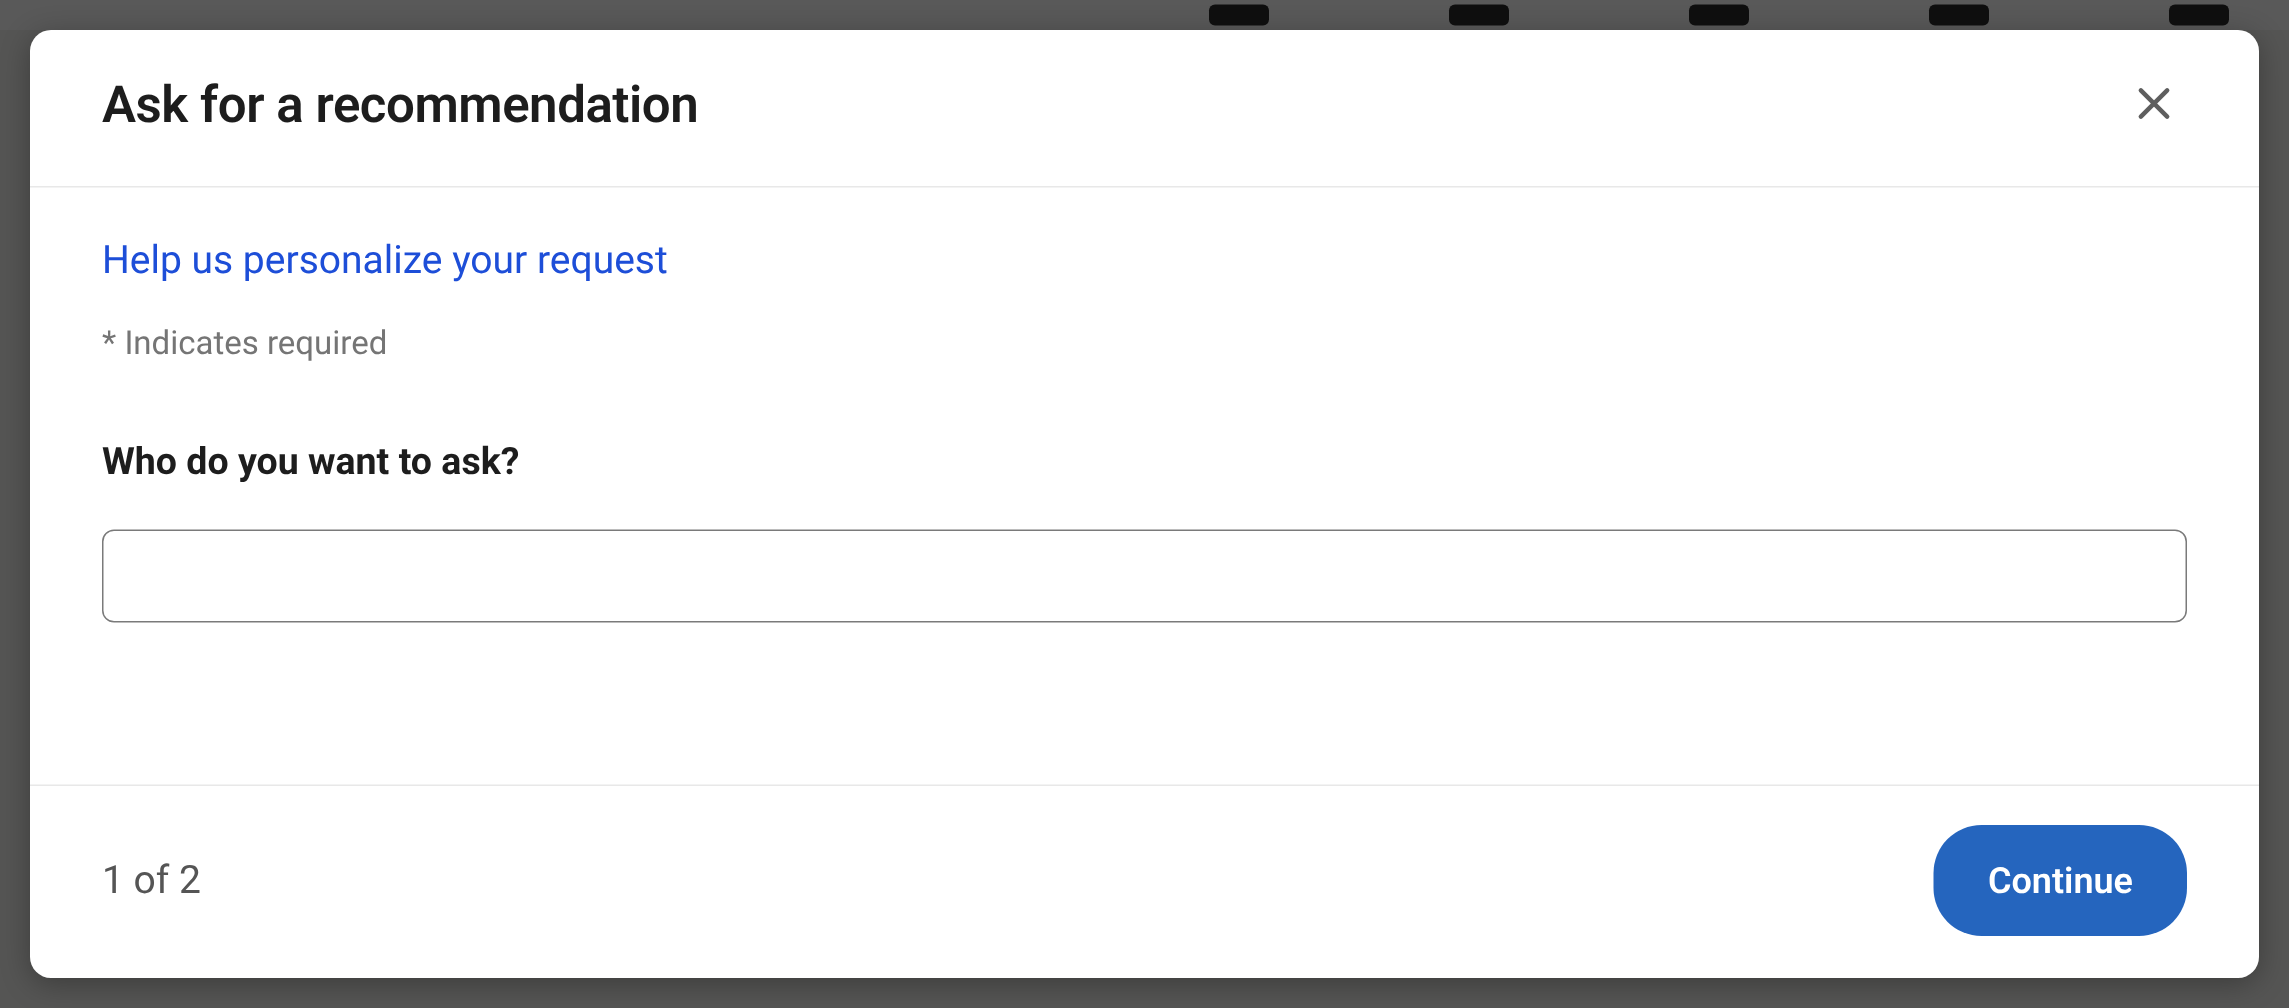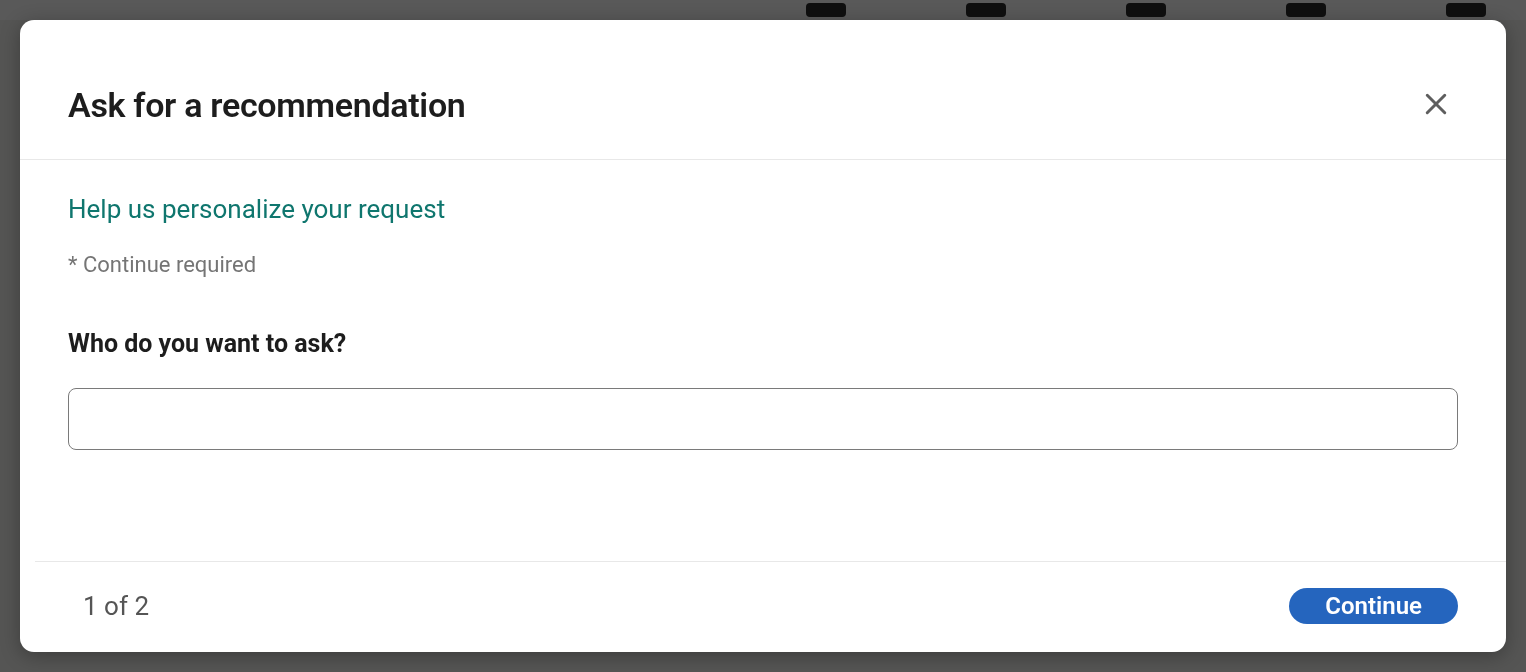--- a/index.html
+++ b/index.html
@@ -51,21 +51,20 @@
       flex-direction: column;
       box-shadow: 0 4px 20px rgba(0,0,0,0.3);
       overflow: hidden;
     }
     .modal-header {
       display: flex;
       align-items: center;
       justify-content: space-between;
       padding: 28px 48px 32px 48px;
       border-bottom: 1px solid #e8e8e8;
-      margin-top: 35px;
     }
     .modal-title {
       font-size: 34px;
       font-weight: 600;
       color: #1d1d1d;
       letter-spacing: -0.3px;
     }
     .close-btn {
       width: 44px;
       height: 44px;
@@ -82,21 +81,21 @@
       width: 30px;
       height: 30px;
     }
     .modal-body {
       flex: 1;
       padding: 34px 48px 20px 48px;
     }
     .subtitle {
       font-size: 26px;
       font-weight: 400;
-      color: #0f766e;
+      color: #1d4ed8;
       margin-bottom: 28px;
     }
     .required-note {
       font-size: 22px;
       color: #757575;
       margin-bottom: 52px;
     }
     .question {
       font-size: 25px;
       font-weight: 700;
@@ -118,34 +117,33 @@
       font-size: 20px;
       font-family: inherit;
       background: #fff;
     }
     .modal-footer {
       border-top: 1px solid #e8e8e8;
       padding: 26px 48px 28px 48px;
       display: flex;
       align-items: center;
       justify-content: space-between;
-      margin-left: 15px;
     }
     .step-indicator {
       font-size: 26px;
       color: #555;
     }
     .continue-btn {
       background: #2565be;
       color: #fff;
       border: none;
       border-radius: 32px;
       font-size: 24px;
       font-weight: 600;
-      padding: 4px 36px;
+      padding: 23px 36px;
       cursor: pointer;
       font-family: inherit;
     }
   </style>
 </head>
 <body>
 
 <div class="bg-nav">
   <div class="bg-nav-icon"></div>
   <div class="bg-nav-icon"></div>
@@ -164,21 +162,21 @@
         <svg viewBox="0 0 24 24" fill="none" stroke="currentColor" stroke-width="2.4" stroke-linecap="round">
           <line x1="5" y1="5" x2="19" y2="19"></line>
           <line x1="19" y1="5" x2="5" y2="19"></line>
         </svg>
       </span>
     </button>
   </div>
 
   <div class="modal-body">
     <div class="subtitle">Help us personalize your request</div>
-    <div class="required-note">* Continue required</div>
+    <div class="required-note">* Indicates required</div>
     <div class="question">Who do you want to ask?</div>
     <input type="text" class="search-input" value="" style="">
   </div>
 
   <div class="modal-footer">
     <div class="step-indicator">1 of 2</div>
     <button class="continue-btn">Continue</button>
   </div>
 </div>
 

